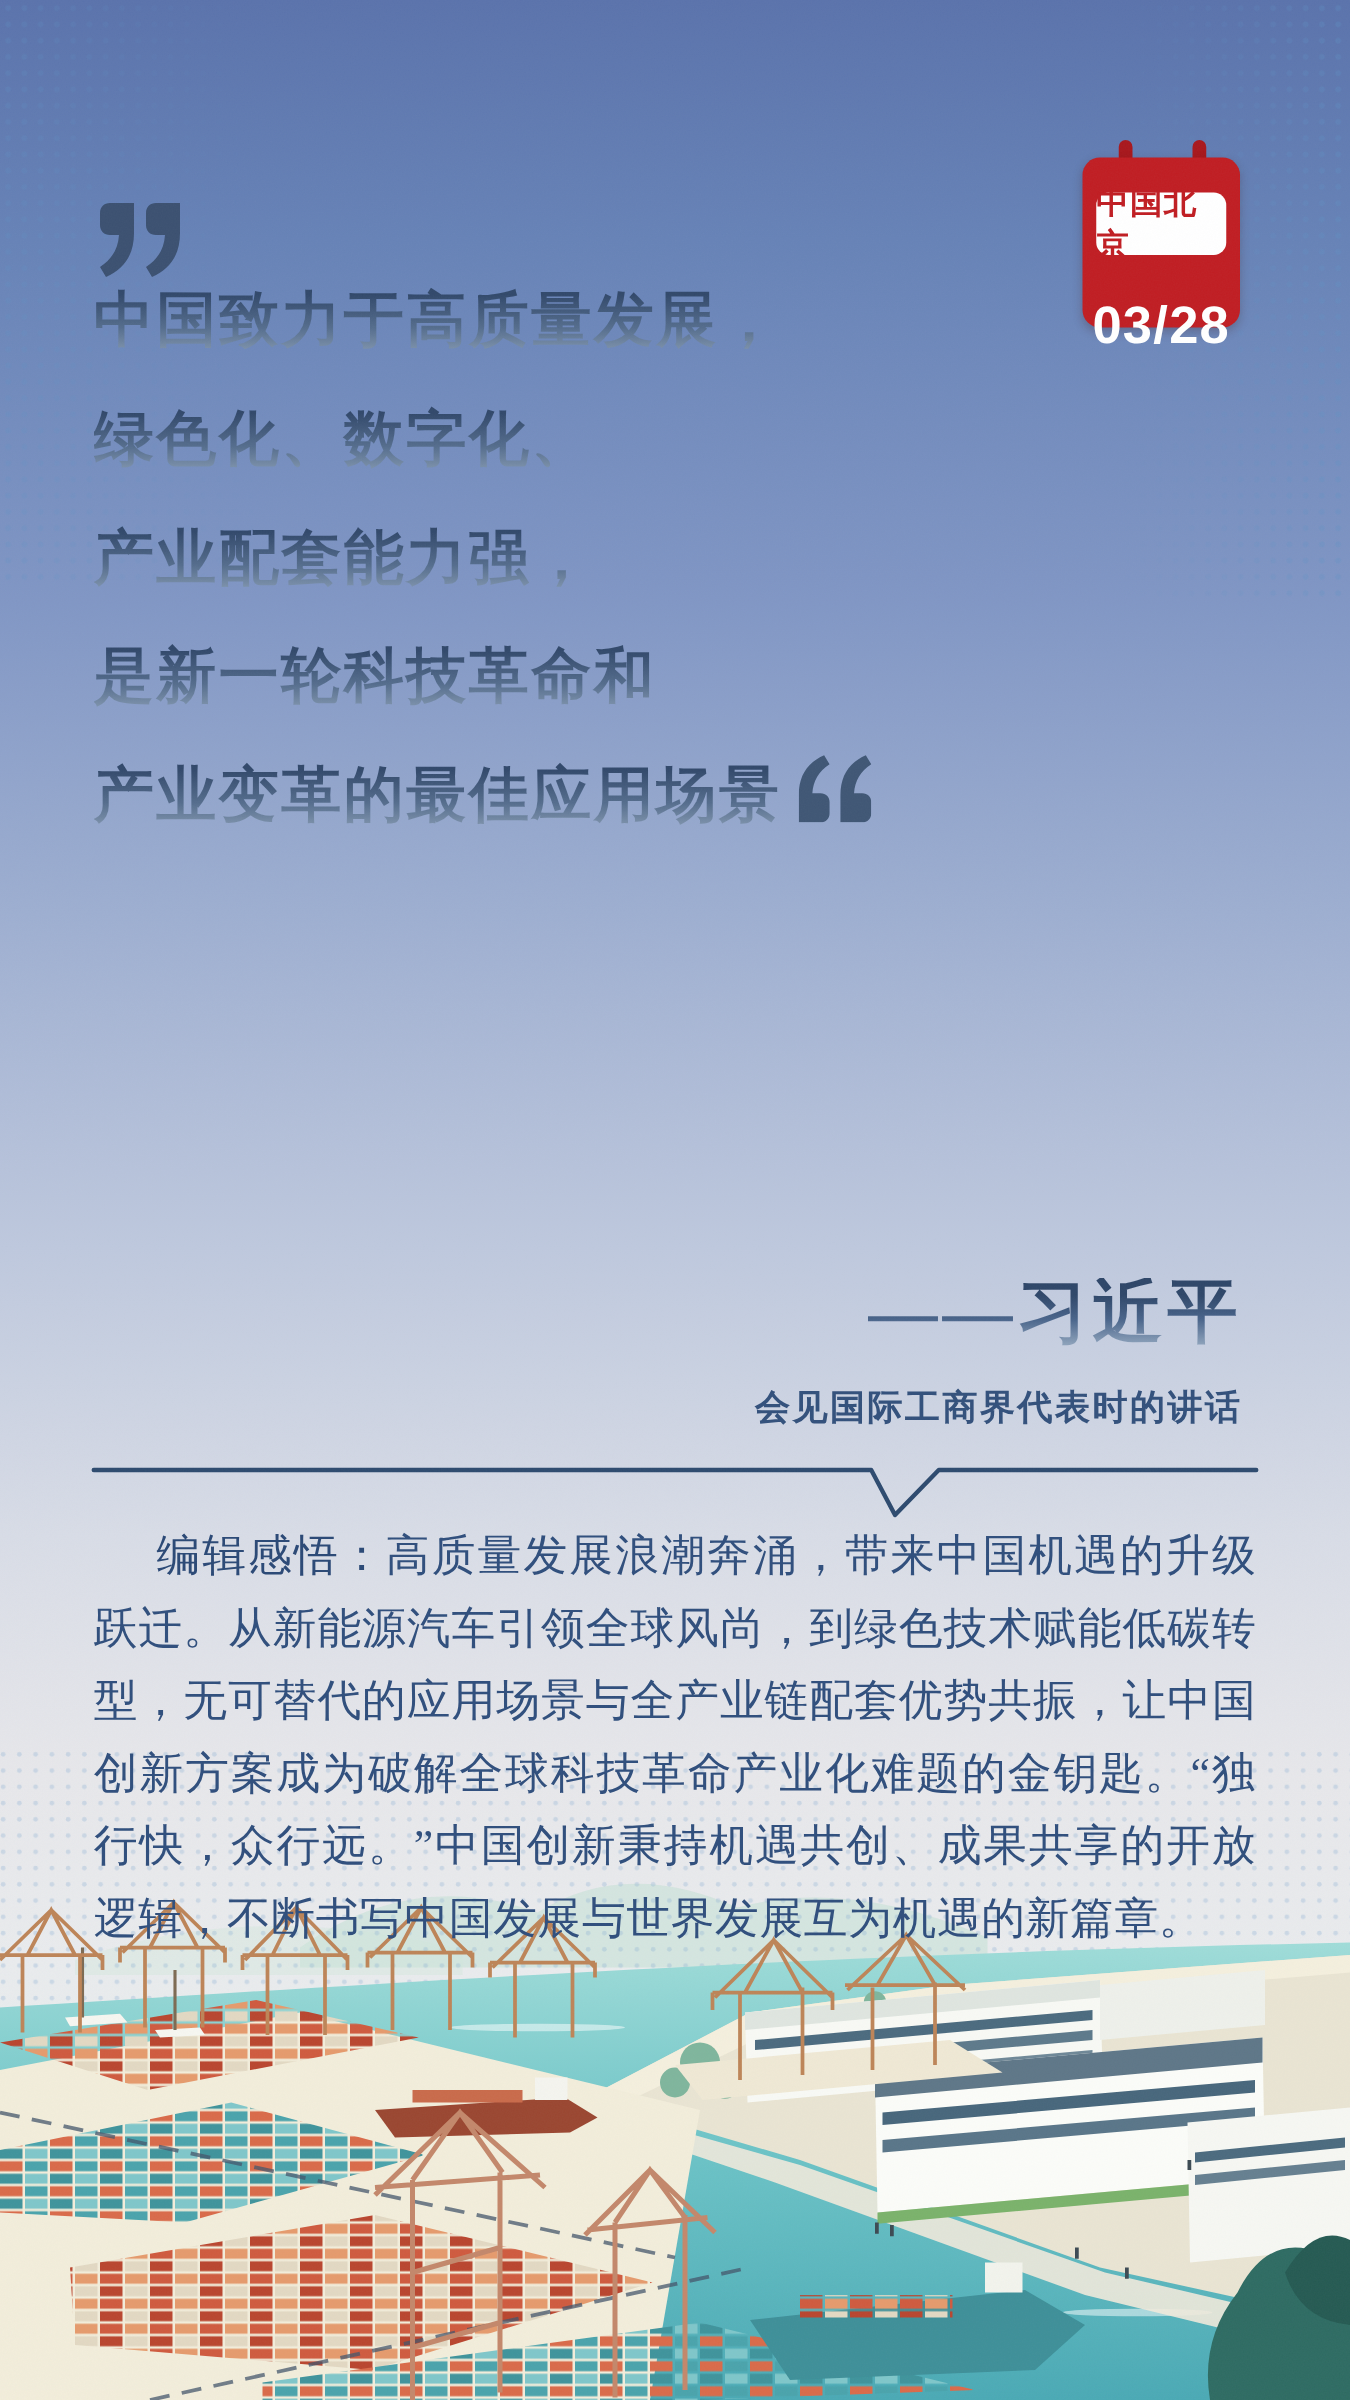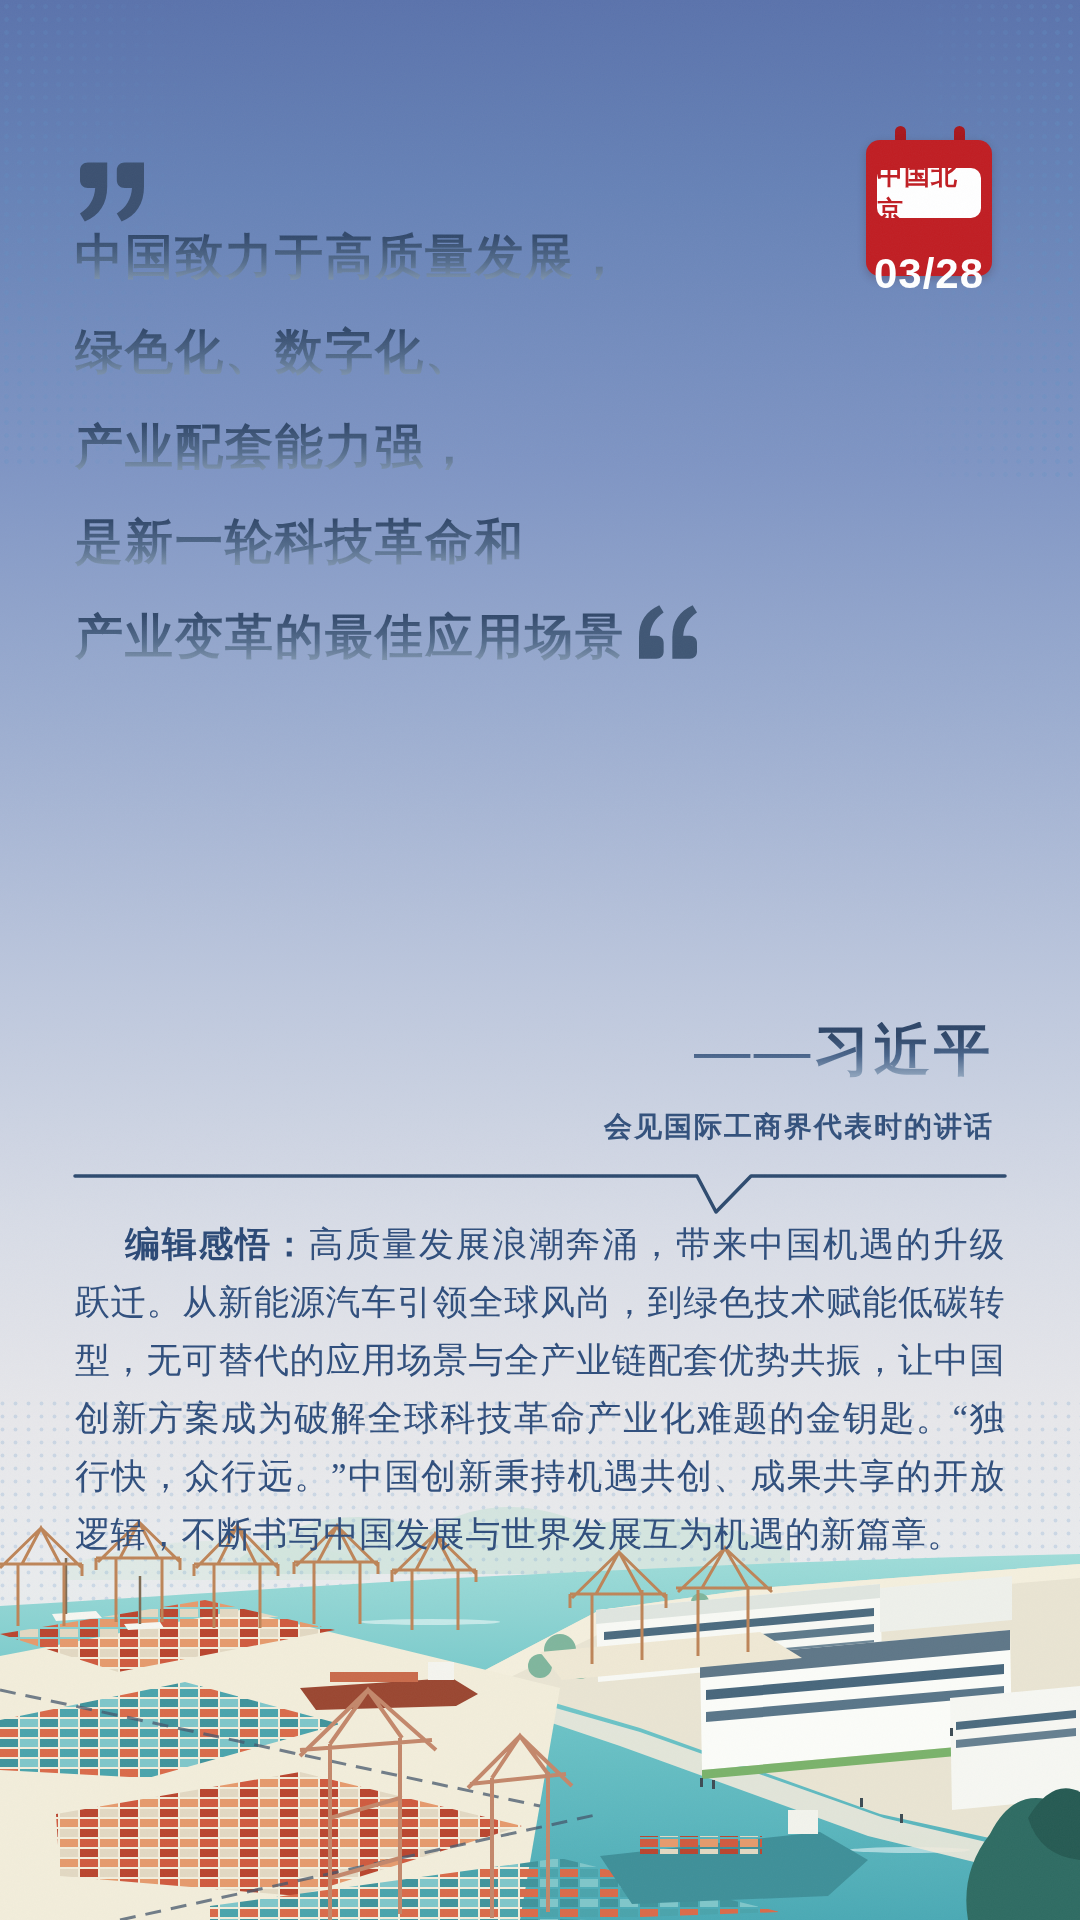--- a/index.html
+++ b/index.html
@@ -38,27 +38,27 @@
       -webkit-background-clip:text;background-clip:text;color:transparent;}
   }
   .source{position:absolute;right:86px;top:1113px;font-weight:700;font-size:28px;
     line-height:1;letter-spacing:2px;color:#32507b;white-space:nowrap;}
 
   .divider{position:absolute;left:0;top:1160px;}
 
   .note{position:absolute;left:75px;top:1216px;width:930px;
     font-size:35px;line-height:58px;color:#2f4e7c;text-align:justify;
     text-indent:50px;letter-spacing:.5px;}
-  .note b{font-weight:700;color:#2a4875;}
+  .note b{font-weight:400;color:#2a4875;}
 
   
   .brand{position:absolute;left:0;top:1720px;width:1080px;height:160px;pointer-events:none;}
 
   
-  .calendar{position:absolute;left:866px;top:126px;width:126px;height:150px;}
+  .calendar{position:absolute;left:866px;top:112px;width:126px;height:150px;}
   .cal-ring{position:absolute;width:11px;height:30px;background:#a8171c;border-radius:6px;top:0;}
   .cal-ring.r1{left:29px;} .cal-ring.r2{left:88px;}
   .cal-card{position:absolute;left:0;top:14px;width:126px;height:136px;background:#c01d22;
     border-radius:14px;box-shadow:0 3px 8px rgba(60,20,20,.25);}
   .cal-loc{position:absolute;left:11px;top:28px;width:104px;height:50px;background:#ffffff;
     border-radius:10px;display:flex;align-items:center;justify-content:center;
     font-weight:700;font-size:26px;color:#c01d22;letter-spacing:1px;}
   .cal-date{position:absolute;left:0;top:88px;width:126px;text-align:center;
     font-family:"Liberation Sans","DejaVu Sans",sans-serif;
     font-weight:700;font-size:42px;color:#ffffff;letter-spacing:1px;margin-top:22px;}

